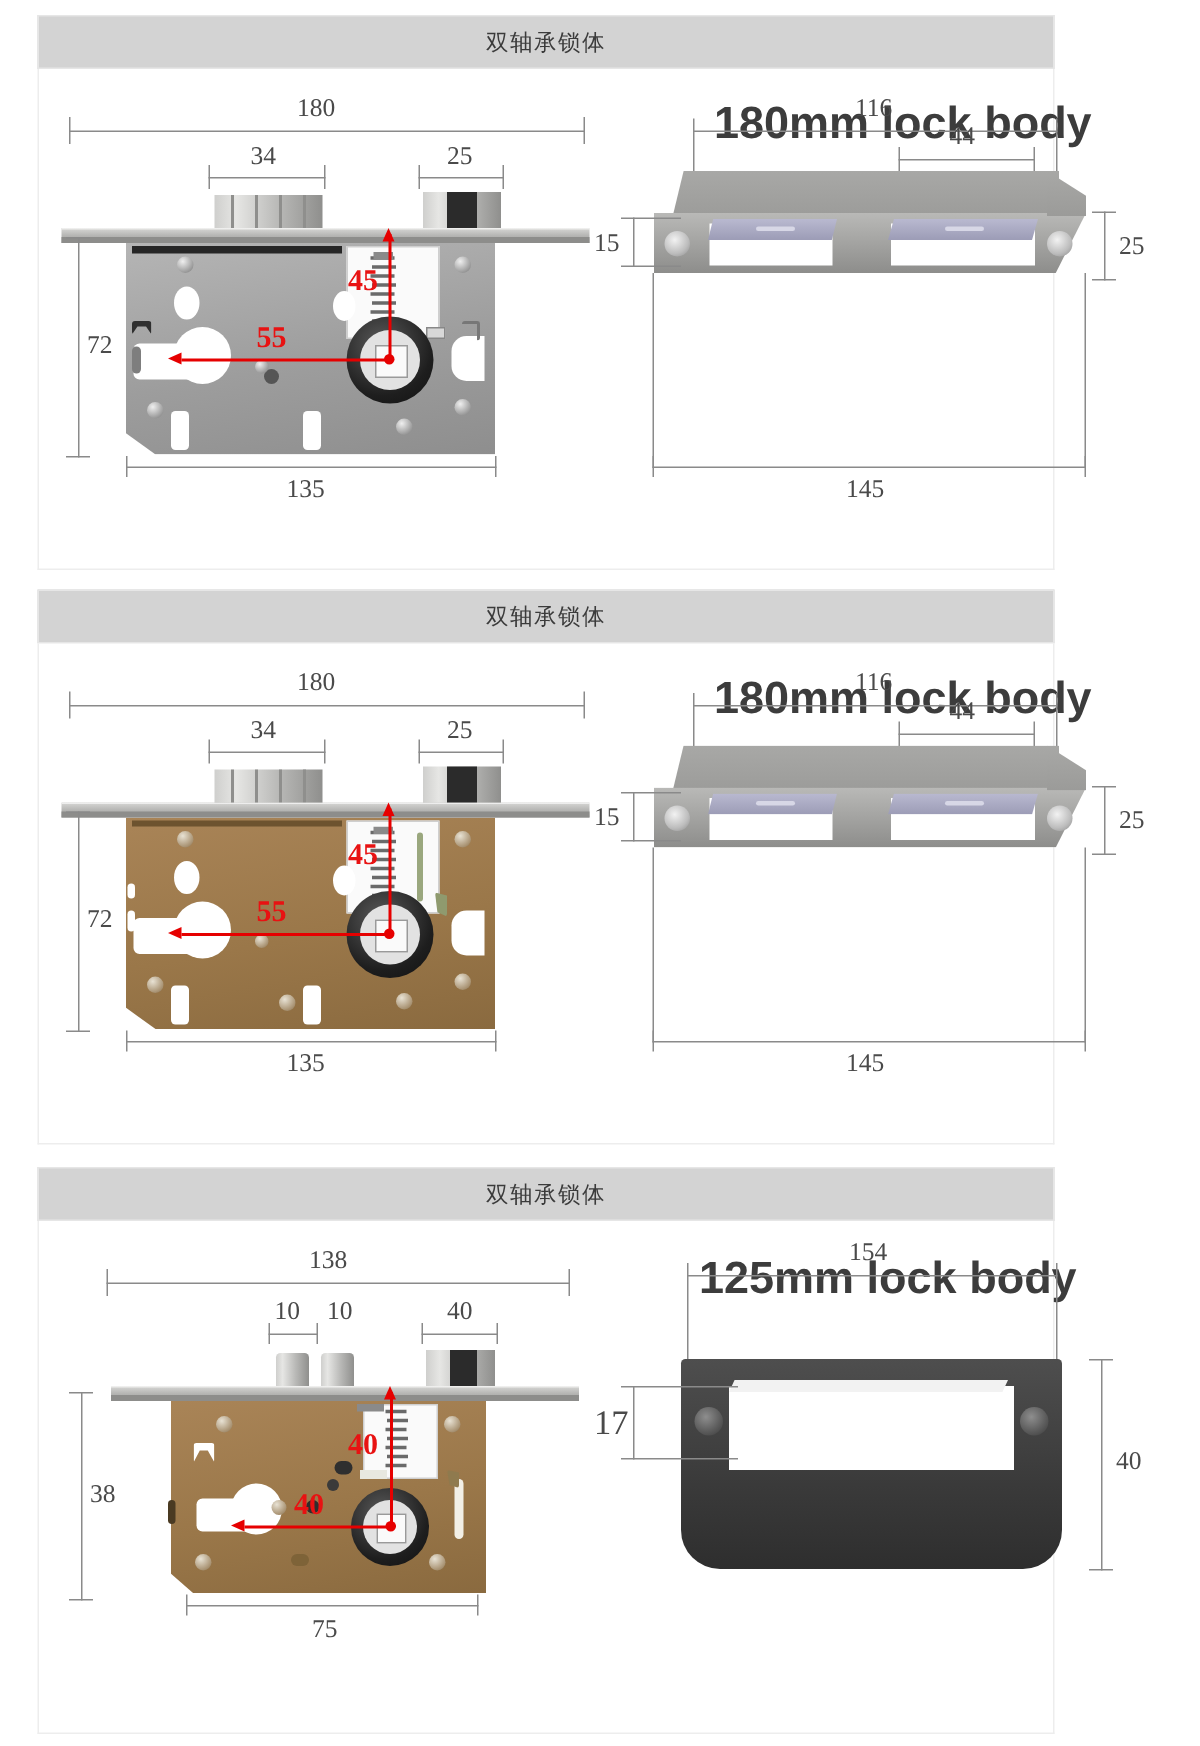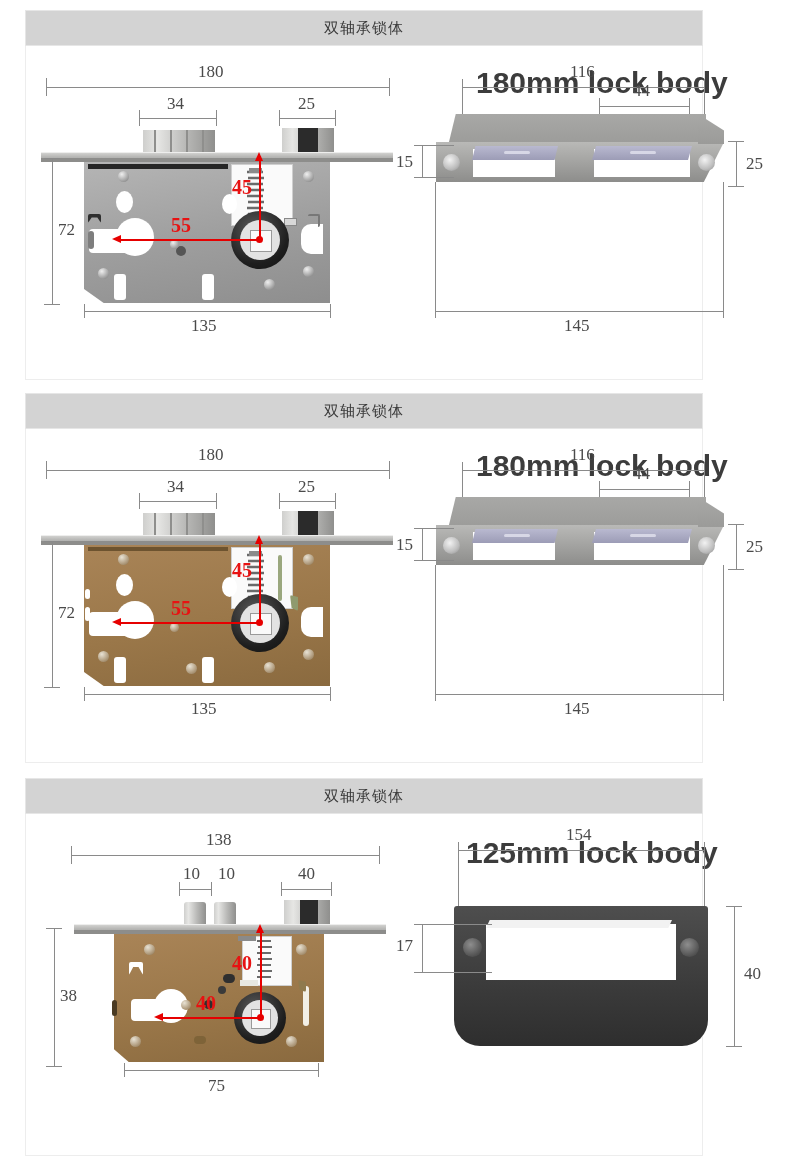--- a/index.html
+++ b/index.html
@@ -456,21 +456,21 @@
            border-radius:3px 3px 26px 26px;"></div>
       <div class="sp-cut" style="left:460px;top:110px;width:190px;height:56px;"></div>
       <div class="sp-cut" style="left:460px;top:106px;width:186px;height:8px;background:#f2f2f2;
            clip-path:polygon(2% 0,100% 0,98% 100%,0 100%);"></div>
       <div class="sp-dark-hole" style="left:437px;top:124px;width:19px;height:19px;"></div>
       <div class="sp-dark-hole" style="left:654px;top:124px;width:19px;height:19px;"></div>
 
       <div class="tick-h" style="left:388px;top:110px;width:78px;"></div>
       <div class="tick-h" style="left:388px;top:158px;width:78px;"></div>
       <div class="dim-v" style="left:396px;top:110px;height:49px;"></div>
-      <div class="dim-label" style="left:370px;top:122px;font-size:17px;">17</div>
+      <div class="dim-label" style="left:370px;top:122px;font-size:23px;">17</div>
 
       <div class="tick-h" style="left:700px;top:92px;width:16px;"></div>
       <div class="tick-h" style="left:700px;top:232px;width:16px;"></div>
       <div class="dim-v" style="left:708px;top:92px;height:141px;"></div>
       <div class="dim-label" style="left:718px;top:150px;font-size:17px;">40</div>
     </div>
   </div>
 
 </div>
 

